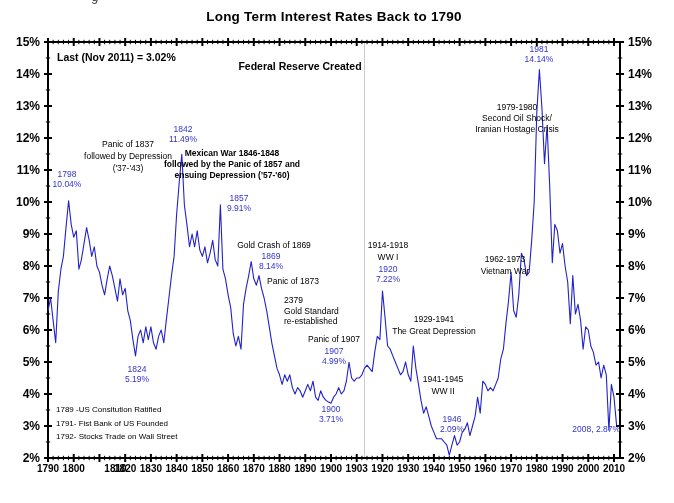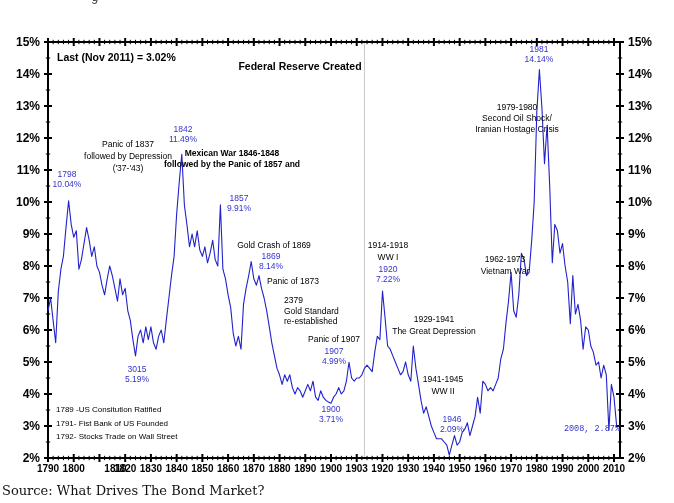--- a/index.html
+++ b/index.html
@@ -9,29 +9,30 @@
   .chart-title{position:absolute;left:0;width:668px;top:9px;text-align:center;
                font-weight:bold;font-size:13.5px;letter-spacing:.2px;}
   #plot{position:absolute;left:0;top:0;}
   #labels{position:absolute;left:0;top:0;width:674px;height:503px;pointer-events:none;}
   .xlab{position:absolute;transform:translateX(-50%);font-size:10px;font-weight:bold;white-space:nowrap;}
   .ylab{position:absolute;font-size:12px;font-weight:bold;white-space:nowrap;transform:translateY(-50%);}
   .ylab.left{left:0;width:40px;text-align:right;}
   .ylab.right{left:628px;text-align:left;}
   .ann{position:absolute;white-space:nowrap;}
   .ann.center{transform:translateX(-50%);text-align:center;}
-  .ann.right{transform:translateX(-100%);text-align:center;font-family:Liberation Mono, monospace;}
+  .ann.right{transform:translateX(-100%);text-align:center;}
   .source{position:absolute;left:2px;top:483px;font-family:"DejaVu Serif",serif;
           font-size:13px;color:#111;}
 </style>
 </head>
 <body>
 
 <div class="page">
   <span class="crop-frag">g</span>
+  <div class="chart-title">Long Term Interest Rates Back to 1790</div>
   <svg id="plot" width="674" height="503" viewBox="0 0 674 503">
       <line x1="364.44545454545454" x2="364.44545454545454" y1="43" y2="457" stroke="#c9c9c9" stroke-width="1"></line>
       <rect x="48" y="42" width="572" height="416" fill="none" stroke="#000" stroke-width="2"></rect>
       <line x1="48" x2="48" y1="38" y2="46" stroke="#000" stroke-width="2"></line>
       <line x1="48" x2="48" y1="454" y2="462" stroke="#000" stroke-width="2"></line>
       <line x1="53.14545454545455" x2="53.14545454545455" y1="39.8" y2="44.2" stroke="#000" stroke-width="1"></line>
       <line x1="53.14545454545455" x2="53.14545454545455" y1="455.8" y2="460.2" stroke="#000" stroke-width="1"></line>
       <line x1="58.29090909090909" x2="58.29090909090909" y1="39.8" y2="44.2" stroke="#000" stroke-width="1"></line>
       <line x1="58.29090909090909" x2="58.29090909090909" y1="455.8" y2="460.2" stroke="#000" stroke-width="1"></line>
       <line x1="63.43636363636364" x2="63.43636363636364" y1="39.8" y2="44.2" stroke="#000" stroke-width="1"></line>
@@ -365,20 +366,21 @@
         <div>Federal Reserve Created</div>
       </div>
       <div class="ann center" style="left: 128px; top: 138px; font-size: 8.5px; line-height: 12px; font-weight: normal; color: rgb(0, 0, 0);">
         <div>Panic of 1837</div>
         <div>followed by Depression</div>
         <div>('37-'43)</div>
       </div>
       <div class="ann center" style="left: 232px; top: 148px; font-size: 8.5px; line-height: 11px; font-weight: bold; color: rgb(0, 0, 0);">
         <div>Mexican War 1846-1848</div>
         <div>followed by the Panic of 1857 and</div>
+        <div>ensuing Depression ('57-'60)</div>
       </div>
       <div class="ann center" style="left: 274px; top: 240px; font-size: 8.5px; line-height: 10.5px; font-weight: normal; color: rgb(0, 0, 0);">
         <div>Gold Crash of 1869</div>
       </div>
       <div class="ann center" style="left: 293px; top: 276px; font-size: 8.5px; line-height: 10.5px; font-weight: normal; color: rgb(0, 0, 0);">
         <div>Panic of 1873</div>
       </div>
       <div class="ann left" style="left: 284px; top: 295px; font-size: 8.5px; line-height: 10.5px; font-weight: normal; color: rgb(0, 0, 0);">
         <div>2379</div>
         <div>Gold Standard</div>
@@ -411,21 +413,21 @@
       <div class="ann left" style="left: 56px; top: 403px; font-size: 8px; line-height: 13.5px; font-weight: normal; color: rgb(0, 0, 0);">
         <div>1789 -US Consitution Ratified</div>
         <div>1791- Fist Bank of US Founded</div>
         <div>1792- Stocks Trade on Wall Street</div>
       </div>
       <div class="ann center" style="left: 67px; top: 169px; font-size: 8.5px; line-height: 10px; font-weight: normal; color: rgb(51, 51, 204);">
         <div>1798</div>
         <div>10.04%</div>
       </div>
       <div class="ann center" style="left: 137px; top: 364px; font-size: 8.5px; line-height: 10px; font-weight: normal; color: rgb(51, 51, 204);">
-        <div>3015</div>
+        <div>1824</div>
         <div>5.19%</div>
       </div>
       <div class="ann center" style="left: 183px; top: 124px; font-size: 8.5px; line-height: 10px; font-weight: normal; color: rgb(51, 51, 204);">
         <div>1842</div>
         <div>11.49%</div>
       </div>
       <div class="ann center" style="left: 239px; top: 193px; font-size: 8.5px; line-height: 10px; font-weight: normal; color: rgb(51, 51, 204);">
         <div>1857</div>
         <div>9.91%</div>
       </div>
@@ -450,14 +452,13 @@
         <div>2.09%</div>
       </div>
       <div class="ann center" style="left: 539px; top: 44px; font-size: 8.5px; line-height: 10px; font-weight: normal; color: rgb(51, 51, 204);">
         <div>1981</div>
         <div>14.14%</div>
       </div>
       <div class="ann right" style="left: 620px; top: 424px; font-size: 8.5px; line-height: 10px; font-weight: normal; color: rgb(51, 51, 204);">
         <div>2008, 2.87%</div>
       </div>
     </div>
-  <div class="source">Source: What Drives The Bond Market?</div>
 </div>
 
 </body></html>

